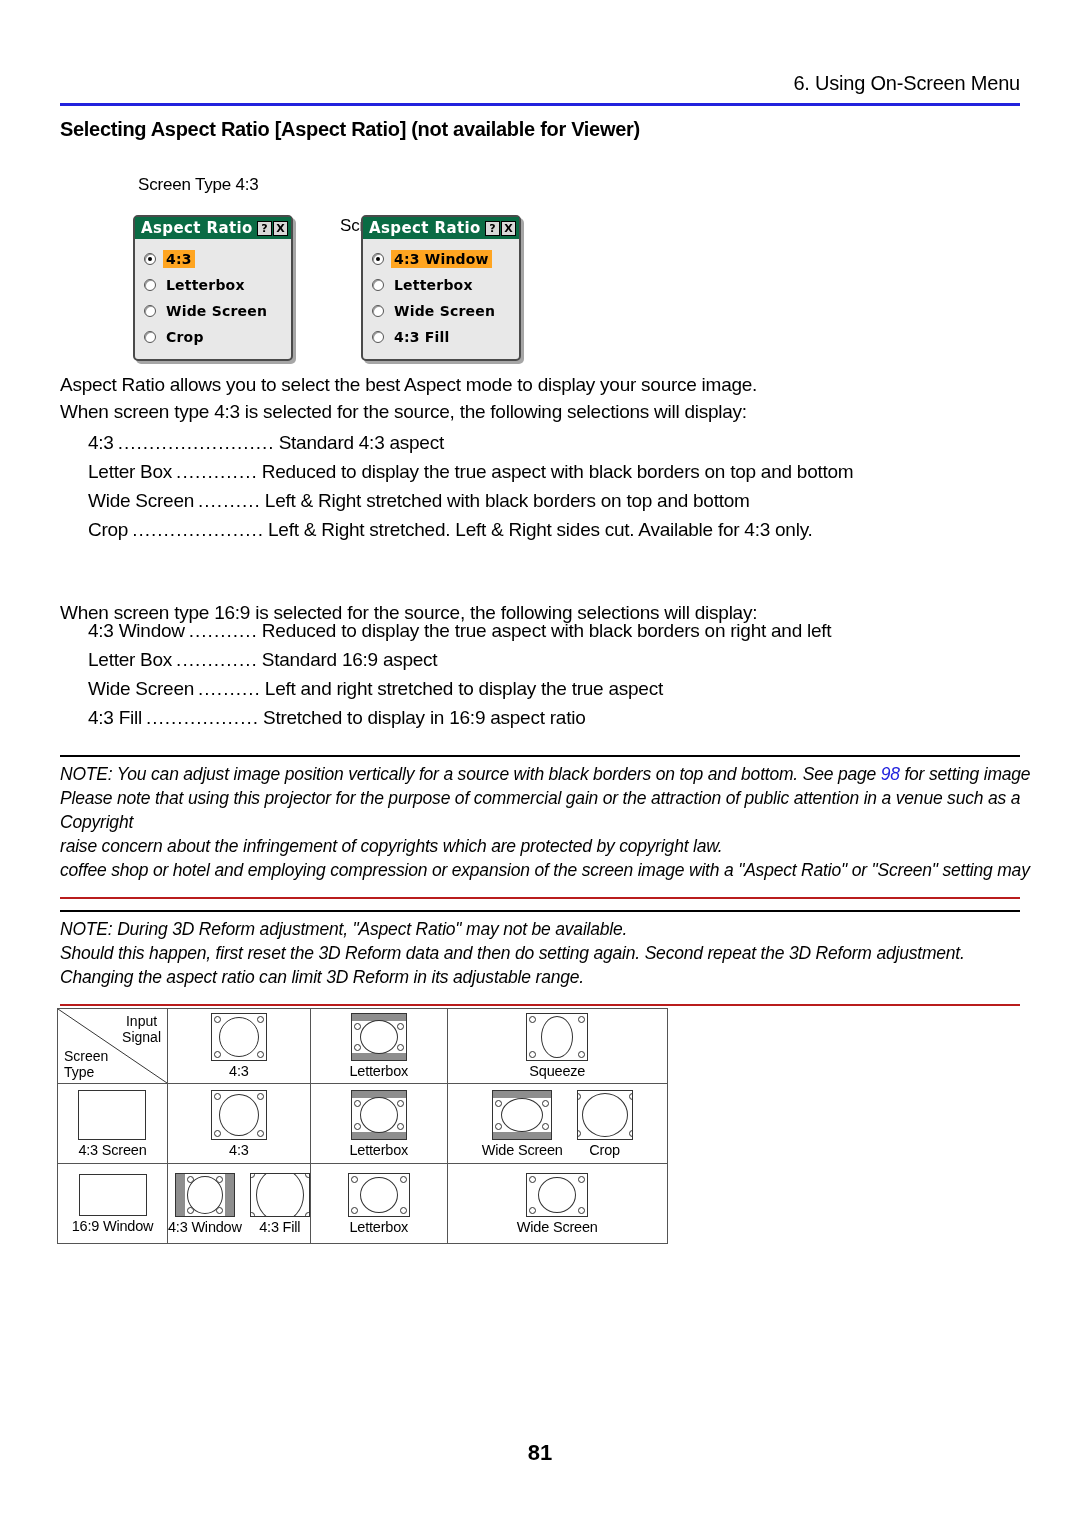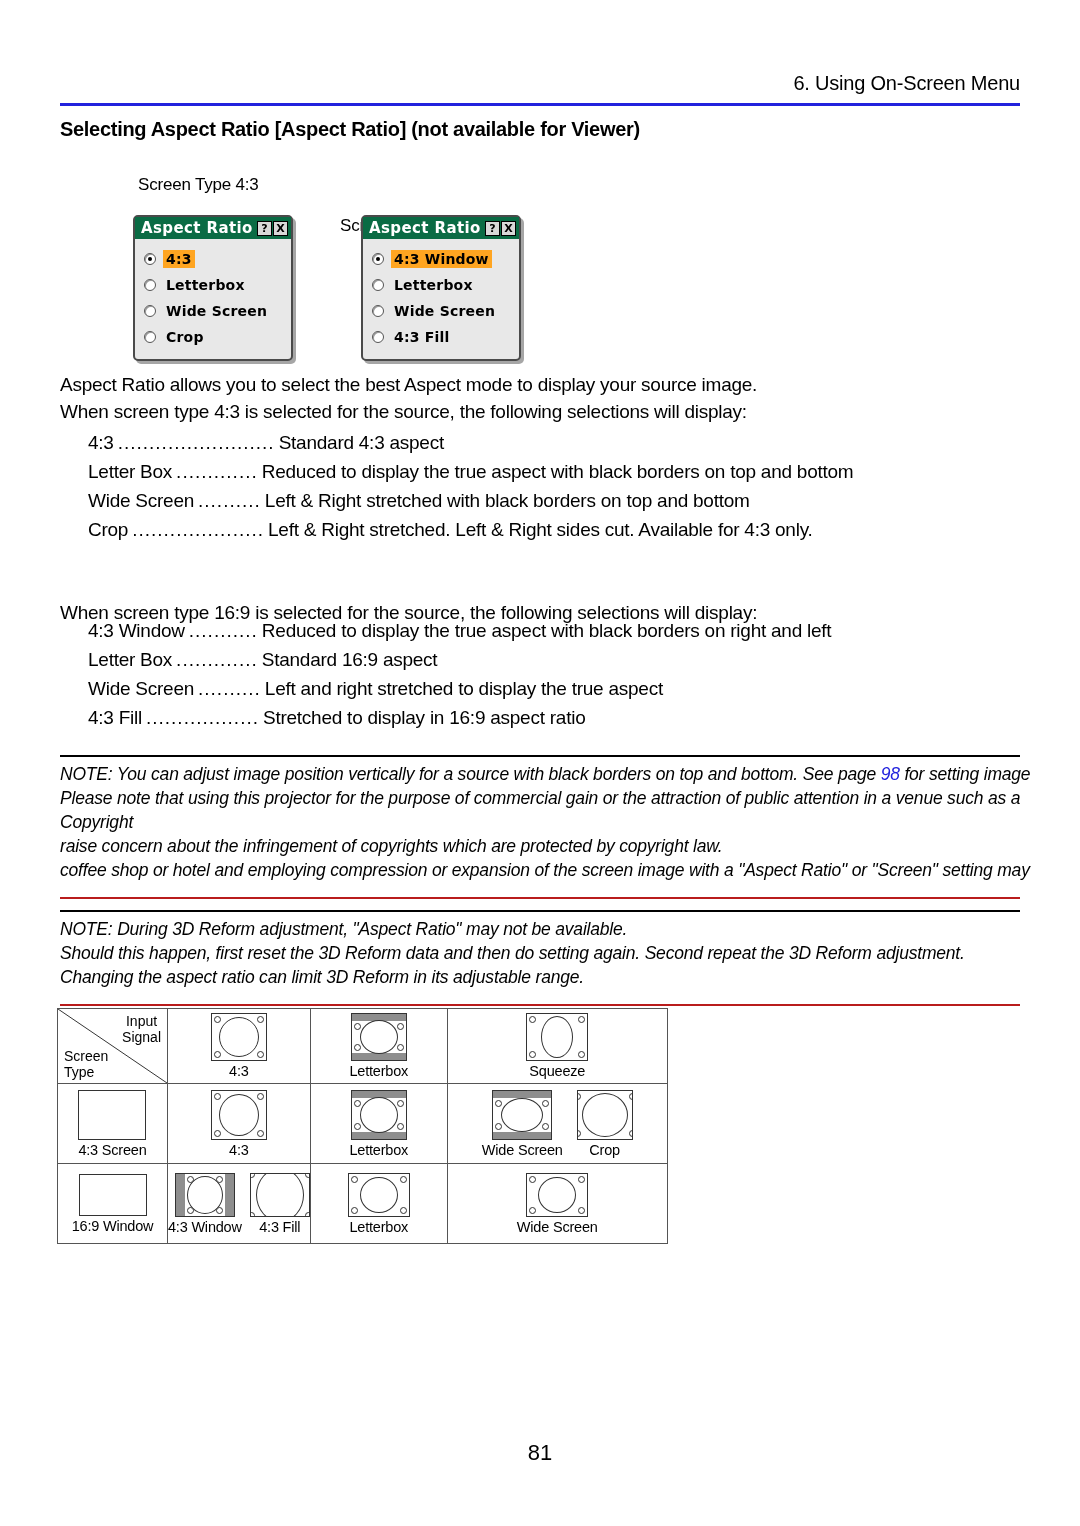--- a/index.html
+++ b/index.html
@@ -309,21 +309,21 @@
   .pic.fill .dot.br { right: -3px; bottom: -3px; }
 
   
   .page-number {
     position: absolute;
     left: 0;
     top: 1440px;
     width: 1080px;
     text-align: center;
     font-size: 22px;
-    font-weight: normal;
+    font-weight: bold;
   }
 </style>
 </head>
 <body>
 
 <div class="page-header">6. Using On-Screen Menu</div>
 <div class="header-rule"></div>
 <div class="section-title">Selecting Aspect Ratio [Aspect Ratio] (not available for Viewer)</div>
 
 <div class="screen-type-caption" id="cap-43">Screen Type 4:3</div>

